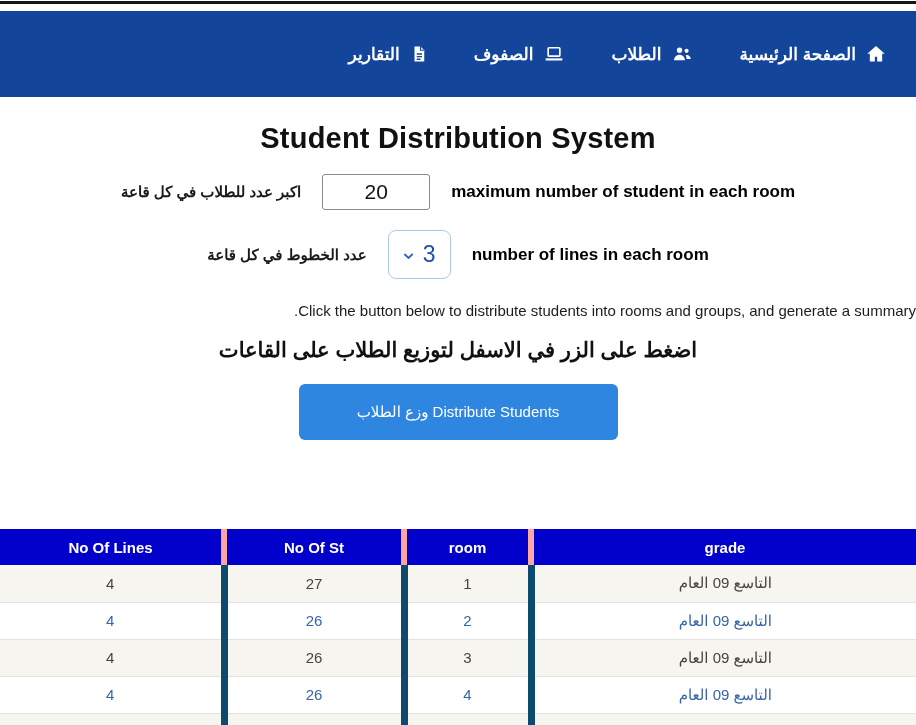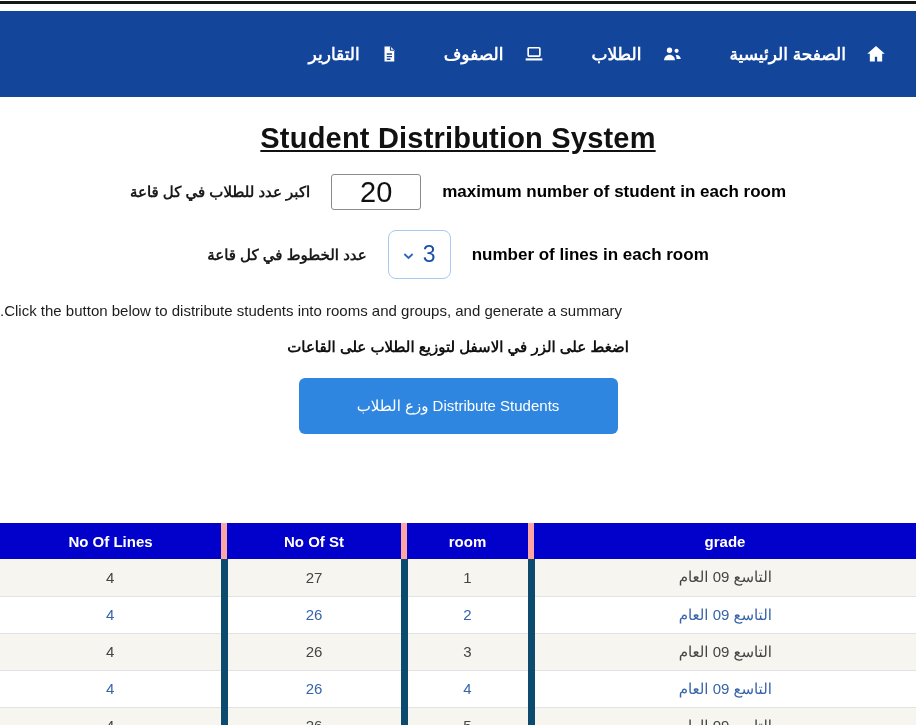--- a/index.html
+++ b/index.html
@@ -12,41 +12,41 @@
     --row-dark-text:#444444;
   }
   *{box-sizing:border-box;margin:0;padding:0;}
   html,body{width:916px;height:725px;overflow:hidden;background:#fff;
     font-family:"Liberation Sans",sans-serif;}
   
   .top-strip{height:10px;background:#fff;border-top:3px solid #161616;margin-top:1px;}
   
   .navbar{height:86px;background:var(--navbar-bg);display:flex;direction:rtl;
     align-items:center;padding:0 30px;gap:46px;}
-  .nav-item{display:flex;gap:20px;color:#fff;cursor:pointer;
+  .nav-item{display:flex;gap:10px;color:#fff;cursor:pointer;
     font-size:17px;font-weight:600;white-space:nowrap;}
   .nav-item svg{display:block;}
   
   .page-title{text-align:center;font-size:29px;font-weight:bold;color:#111;
-    margin-top:25px;letter-spacing:.2px;text-decoration:underline;}
+    margin-top:25px;letter-spacing:.2px;}
   
   .form-row{display:flex;direction:ltr;justify-content:center;align-items:center;
     gap:21px;margin-top:19px;}
   .label-ar{font-size:15px;font-weight:bold;color:#1a1a1a;direction:rtl;}
   .label-en{font-size:17px;font-weight:bold;color:#000;}
-  .max-input{width:90px;height:36px;border:1.5px solid #8a8a8a;border-radius:3px;
-    text-align:center;font-size:29px;color:#111;font-family:"Liberation Sans",sans-serif;}
+  .max-input{width:108px;height:36px;border:1.5px solid #8a8a8a;border-radius:3px;
+    text-align:center;font-size:21px;color:#111;font-family:"Liberation Sans",sans-serif;}
   .form-row.lines{margin-top:20px;}
   .lines-select{width:63px;height:49px;border:1px solid #A9C9EF;border-radius:8px;
     background:#fff;display:flex;align-items:center;justify-content:center;gap:9px;
     cursor:pointer;}
   .lines-select .value{color:var(--select-text);font-size:23px;}
   
-  .instruction-en{text-align:left;font-size:15px;color:#1c1c1c;margin-top:23px;direction:rtl;}
-  .instruction-ar{text-align:center;font-size:15px;font-weight:bold;color:#111;
+  .instruction-en{text-align:right;font-size:15px;color:#1c1c1c;margin-top:23px;direction:rtl;}
+  .instruction-ar{text-align:center;font-size:21px;font-weight:bold;color:#111;
     margin-top:19px;direction:rtl;}
   
   .distribute-btn{display:block;margin:22px auto 0;width:319px;height:56px;
     background:var(--button-bg);color:#fff;border:none;border-radius:6px;
     font-size:15px;cursor:pointer;direction:ltr;
     font-family:"Liberation Sans",sans-serif;}
   
   table{width:916px;border-collapse:collapse;margin-top:89px;table-layout:fixed;}
   thead th{background:var(--table-header-bg);color:#fff;font-weight:bold;
     font-size:15px;height:36px;border-left:6px solid #fca5a5;}

